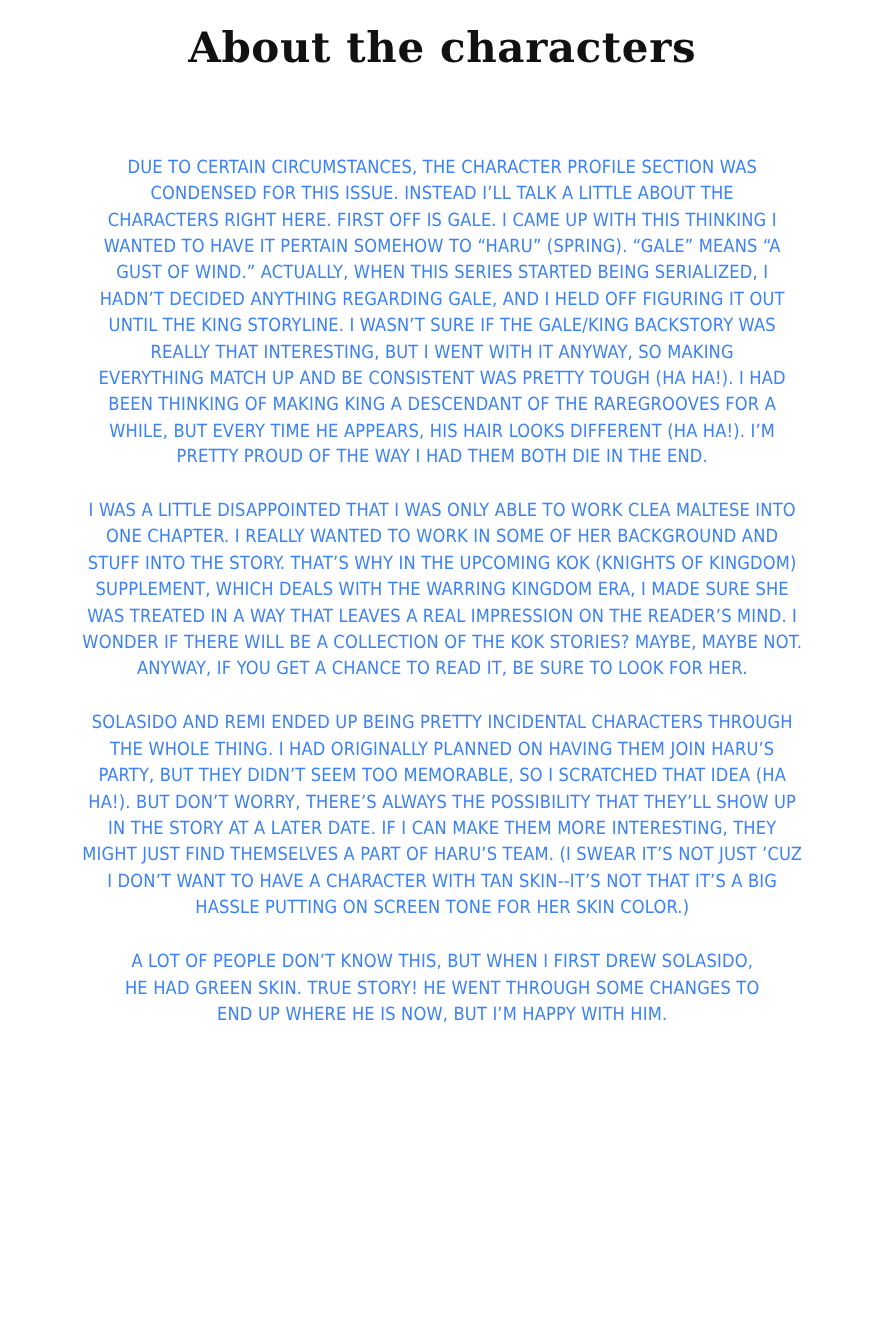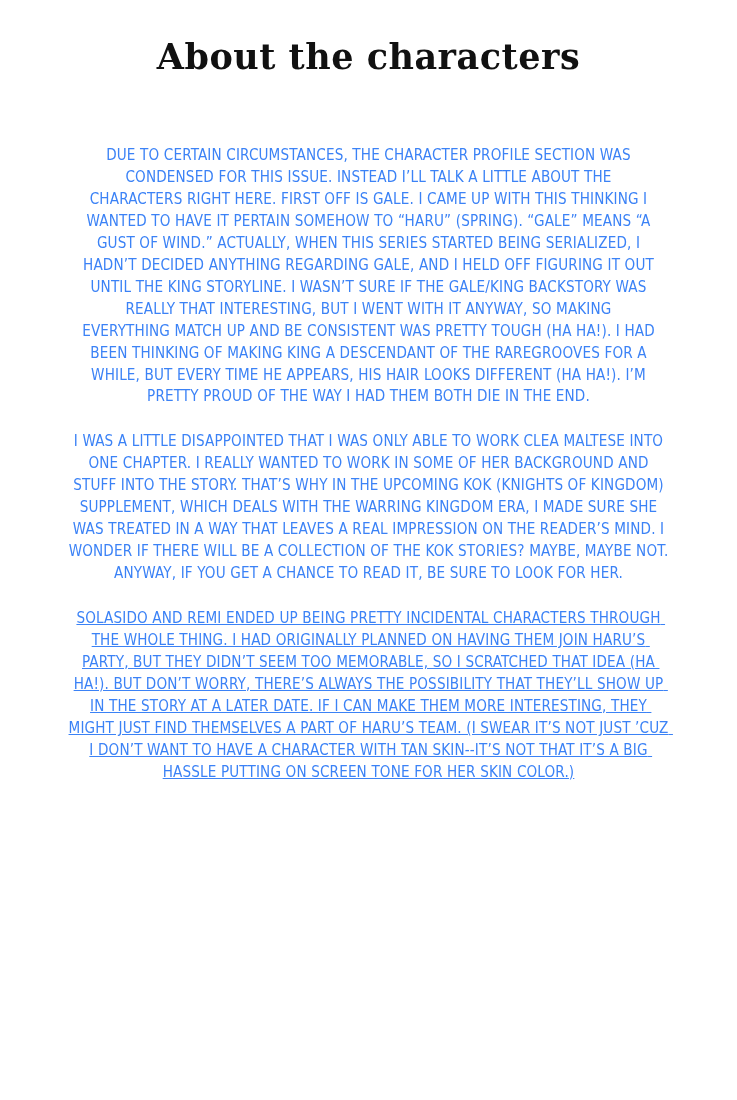--- a/index.html
+++ b/index.html
@@ -21,21 +21,21 @@
     background: #ffffff;
     box-sizing: border-box;
   }
   .title {
     text-align: center;
     font-family: "DejaVu Serif", serif;
     font-weight: bold;
     font-size: 35px;
     letter-spacing: 0.5px;
     margin: 0;
-    padding-top: 36px;
+    padding-top: 20px;
     color: #111111;
   }
   .body-area {
     margin: 0 auto;
     width: 600px;
     padding-top: 68px;
   }
   .para {
     text-align: center;
     font-size: 15.1px;
@@ -46,29 +46,30 @@
     color: #3b82f6;
     margin: 0 0 23px 0;
     text-transform: uppercase;
     white-space: pre-wrap;
   }
   .para:last-child {
     margin-bottom: 0;
   }
   .p1 { width: 576px; margin-left: auto; margin-right: auto; }
   .p2 { width: 600px; }
-  .p3 { width: 600px; text-decoration: underline; }
+  .p3 { width: 600px; }
   .p4 { width: 540px; margin-left: auto; margin-right: auto; }
 </style>
 </head>
 <body>
 
 <div class="page">
 
   <h1 class="title">About the characters</h1>
 
   <div class="body-area">
     <p class="para p1">Due to certain circumstances, the character profile section was condensed for this issue. Instead I’ll talk a little about the characters right here. First off is Gale. I came up with this thinking I wanted to have it pertain somehow to “Haru” (Spring). “Gale” means “a gust of wind.” Actually, when this series started being serialized, I hadn’t decided anything regarding Gale, and I held off figuring it out until the King storyline. I wasn’t sure if the Gale/King backstory was really that interesting, but I went with it anyway, so making everything match up and be consistent was pretty tough (ha ha!). I had been thinking of making King a descendant of the Raregrooves for a while, but every time he appears, his hair looks different (ha ha!). I’m pretty proud of the way I had them both die in the end.</p>
     <p class="para p2">I was a little disappointed that I was only able to work Clea Maltese into one chapter. I really wanted to work in some of her background and stuff into the story. That’s why in the upcoming KOK (Knights of Kingdom) supplement, which deals with the Warring Kingdom era, I made sure she was treated in a way that leaves a real impression on the reader’s mind. I wonder if there will be a collection of the KOK stories? Maybe, maybe not. Anyway, if you get a chance to read it, be sure to look for her.</p>
     <p class="para p3">Solasido and Remi ended up being pretty incidental characters through the whole thing. I had originally planned on having them join Haru’s party, but they didn’t seem too memorable, so I scratched that idea (ha ha!). But don’t worry, there’s always the possibility that they’ll show up in the story at a later date. If I can make them more interesting, they might just find themselves a part of Haru’s team. (I swear it’s not just ’cuz I don’t want to have a character with tan skin--it’s not that it’s a big hassle putting on screen tone for her skin color.)</p>
+    <p class="para p4">A lot of people don’t know this, but when I first drew Solasido, he had green skin. True story! He went through some changes to end up where he is now, but I’m happy with him.</p>
   </div>
 
 </div>
 
 </body></html>

